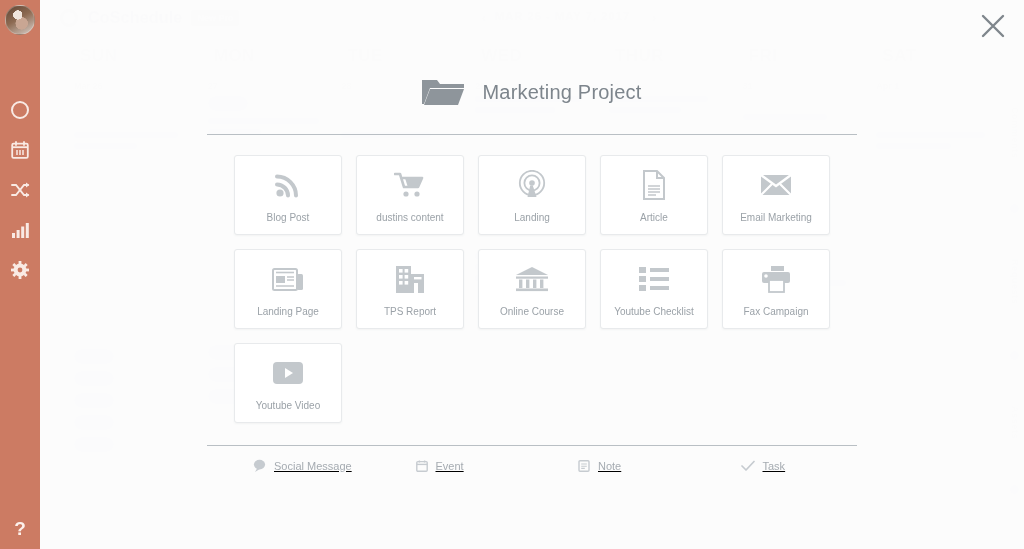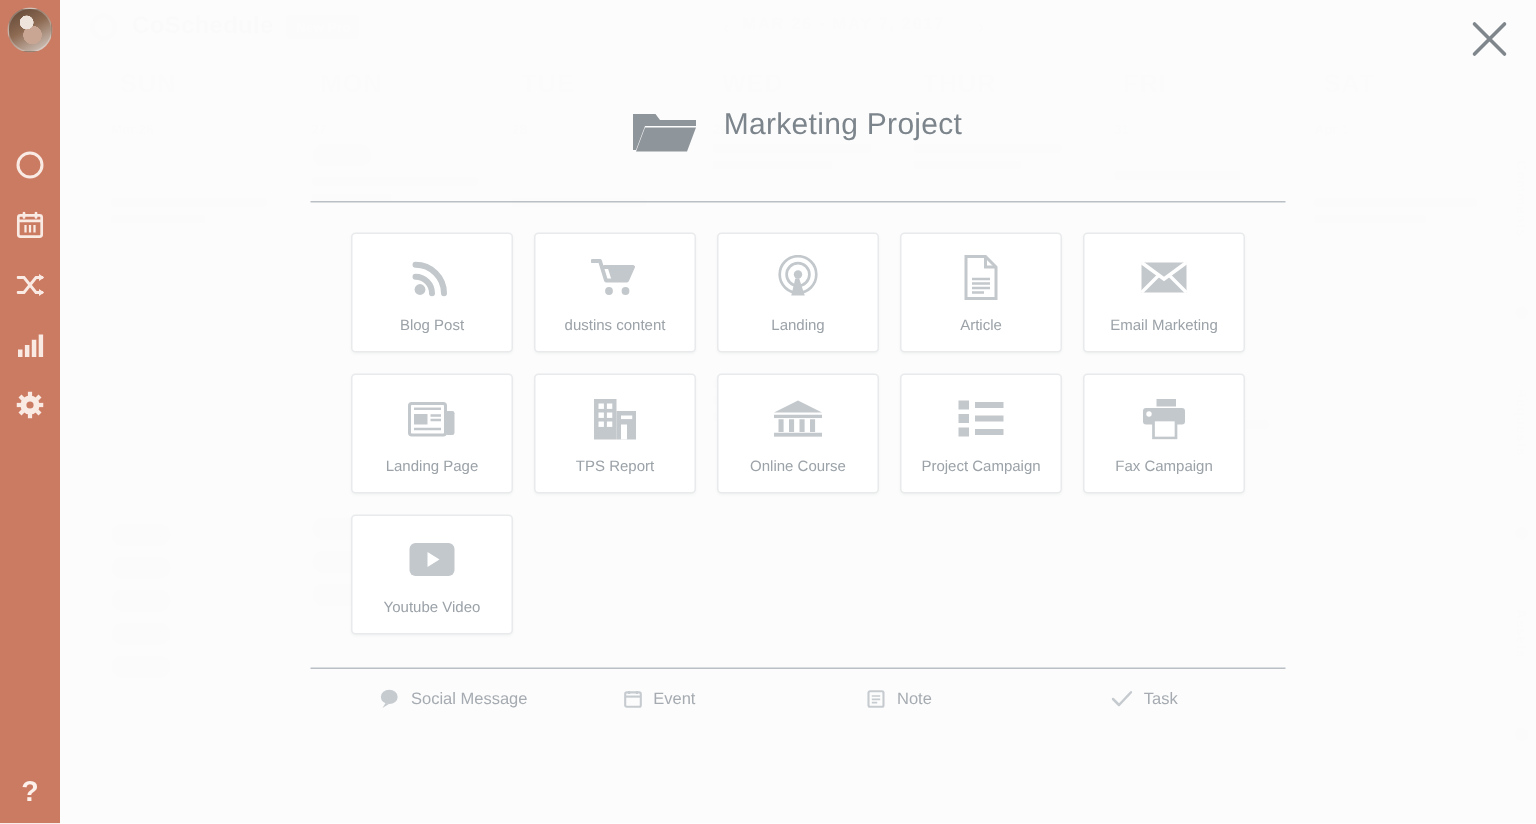--- a/index.html
+++ b/index.html
@@ -144,21 +144,21 @@
   }
   #close-btn svg { display:block; }
 
   #modal {
     position: absolute; left: 40px; right: 0; top: 0; bottom: 0;
     z-index: 30;
     display: flex; flex-direction: column; align-items: center;
     padding-top: 72px;
   }
   #modal-title-row {
-    display: flex; gap: 18px; height: 40px;
+    display: flex; align-items: center; gap: 18px; height: 40px;
   }
   #folder-icon { color: #8e959b; display:block; }
   #modal-title {
     font-size: 20px; color: #7d858c; font-weight: 400; letter-spacing: .2px;
   }
   .hrule {
     width: 650px; height: 1px; background: #b9bfc4; margin-top: 22px;
   }
 
   #card-grid {
@@ -189,20 +189,21 @@
   #mini-row {
     margin-top: 13px;
     width: 650px;
     display: flex;
   }
   .mini {
     flex: 1 1 0;
     display: flex; align-items: center; gap: 8px;
     cursor: pointer;
     padding-left: 46px;
+    text-decoration: underline;
   }
   .mini-icon { color: #c6cbd0; display:flex; align-items:center; }
   .mini-label { font-size: 11px; color: #a5abb1; }
 </style>
 </head>
 <body>
 
 <div id="app">
 
   <div id="bg-app">
@@ -503,21 +504,21 @@
             <g fill="#c3c8cc">
               <rect x="1" y="1" width="7" height="6"></rect>
               <rect x="1" y="10" width="7" height="6"></rect>
               <rect x="1" y="19" width="7" height="6"></rect>
               <rect x="12" y="2" width="19" height="4"></rect>
               <rect x="12" y="11" width="19" height="4"></rect>
               <rect x="12" y="20" width="19" height="4"></rect>
             </g>
           </svg>
         </span>
-        <span class="card-label">Project Campaign</span>
+        <span class="card-label">Youtube Checklist</span>
       </div>
 
 
       <div class="card">
         <span class="card-icon">
           <svg width="30" height="28" viewBox="0 0 30 28" aria-hidden="true">
             <rect x="10" y="1" width="13" height="5" fill="#c3c8cc"></rect>
             <rect x="1" y="7" width="28" height="11" rx="2" fill="#c3c8cc"></rect>
             <circle cx="5" cy="11" r="1.8" fill="#ffffff"></circle>
             <rect x="8" y="15" width="15" height="12" fill="#ffffff" stroke="#c3c8cc" stroke-width="1.8"></rect>

